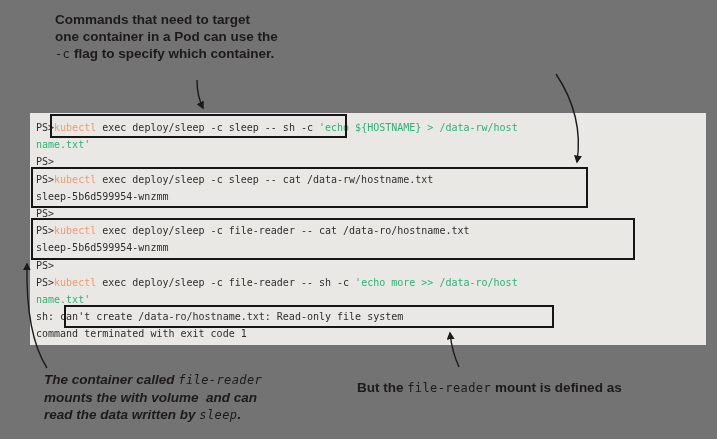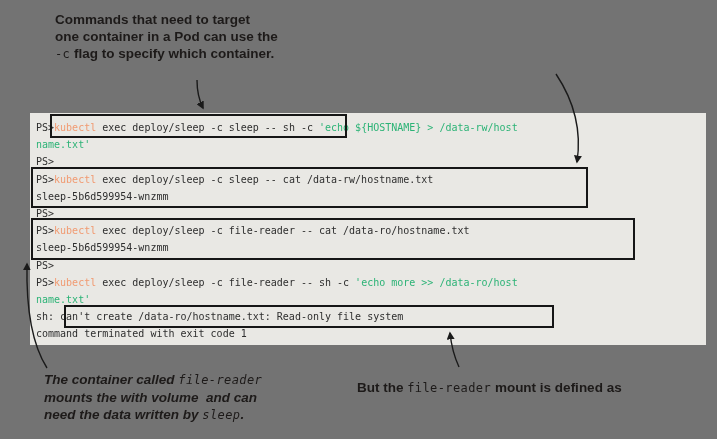--- a/index.html
+++ b/index.html
@@ -66,21 +66,21 @@
 <div class="figure">
 
   <div class="callout callout-tl" style="color: rgb(29, 26, 25);">
       <div class="c-line"><span>Commands that need to target</span></div>
       <div class="c-line"><span>one container in a Pod can use the</span></div>
       <div class="c-line"><span class="code">-c</span><span> flag to specify which container.</span></div>
     </div>
   <div class="callout callout-bl" style="color: rgb(29, 26, 25);">
       <div class="c-line"><span>The container called </span><span class="code">file-reader</span></div>
       <div class="c-line"><span>mounts the with volume  and can</span></div>
-      <div class="c-line"><span>need the data written by </span><span class="code">sleep</span><span>.</span></div>
+      <div class="c-line"><span>read the data written by </span><span class="code">sleep</span><span>.</span></div>
     </div>
   <div class="callout callout-br" style="color: rgb(29, 26, 25); margin-top: 8px;">
       <div class="c-line"><span>But the </span><span class="code">file-reader</span><span> mount is defined as</span></div>
     </div>
 
   <div class="terminal" style="background: rgb(233, 232, 228);">
     <pre><div><span style="color: rgb(46, 46, 46);">PS&gt;</span><span style="color: rgb(241, 155, 114);">kubectl</span><span style="color: rgb(46, 46, 46);"> exec deploy/sleep -c sleep -- sh -c </span><span style="color: rgb(44, 179, 118);">'echo ${HOSTNAME} &gt; /data-rw/host</span></div><div><span style="color: rgb(44, 179, 118);">name.txt'</span></div><div><span style="color: rgb(46, 46, 46);">PS&gt;</span></div><div><span style="color: rgb(46, 46, 46);">PS&gt;</span><span style="color: rgb(241, 155, 114);">kubectl</span><span style="color: rgb(46, 46, 46);"> exec deploy/sleep -c sleep -- cat /data-rw/hostname.txt</span></div><div><span style="color: rgb(46, 46, 46);">sleep-5b6d599954-wnzmm</span></div><div><span style="color: rgb(46, 46, 46);">PS&gt;</span></div><div><span style="color: rgb(46, 46, 46);">PS&gt;</span><span style="color: rgb(241, 155, 114);">kubectl</span><span style="color: rgb(46, 46, 46);"> exec deploy/sleep -c file-reader -- cat /data-ro/hostname.txt</span></div><div><span style="color: rgb(46, 46, 46);">sleep-5b6d599954-wnzmm</span></div><div><span style="color: rgb(46, 46, 46);">PS&gt;</span></div><div><span style="color: rgb(46, 46, 46);">PS&gt;</span><span style="color: rgb(241, 155, 114);">kubectl</span><span style="color: rgb(46, 46, 46);"> exec deploy/sleep -c file-reader -- sh -c </span><span style="color: rgb(44, 179, 118);">'echo more &gt;&gt; /data-ro/host</span></div><div><span style="color: rgb(44, 179, 118);">name.txt'</span></div><div><span style="color: rgb(46, 46, 46);">sh: can't create /data-ro/hostname.txt: Read-only file system</span></div><div><span style="color: rgb(46, 46, 46);">command terminated with exit code 1</span></div></pre>
   </div>
 
   <div class="hbox hbox-1" style="border-color: rgb(22, 22, 22);"></div>

